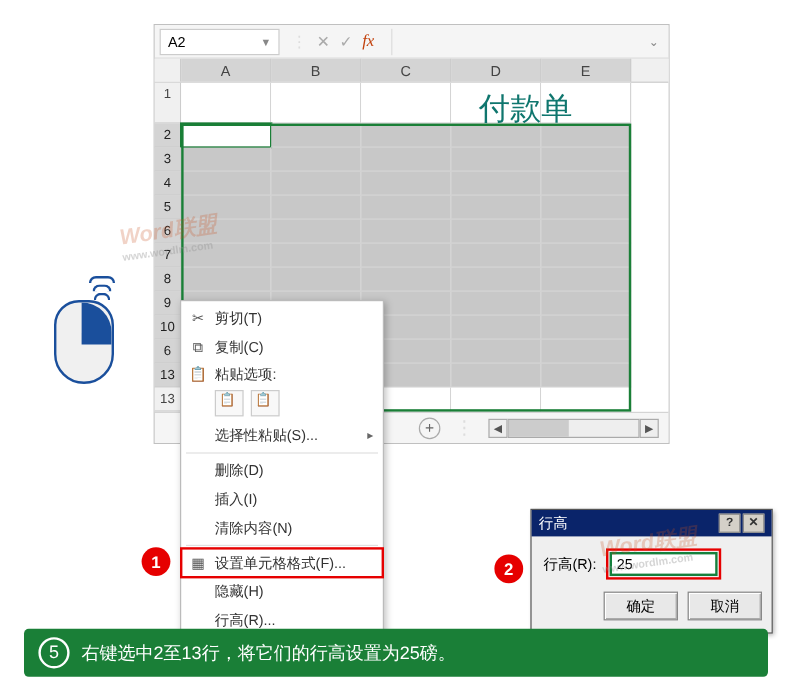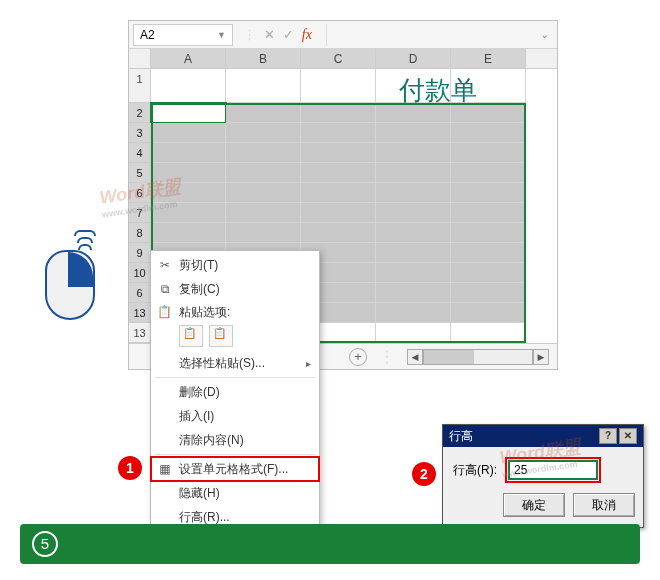--- a/index.html
+++ b/index.html
@@ -317,13 +317,14 @@
   <span>Word</span><span>联盟</span>
   <span class="wm-sub">www.wordlm.com</span>
 </div>
 <div class="watermark wm2">
   <span>Word</span><span>联盟</span>
   <span class="wm-sub">www.wordlm.com</span>
 </div>
 
 <div class="instruction-bar">
   <div class="step-num">5</div>
+  <div>右键选中2至13行，将它们的行高设置为25磅。</div>
 </div>
 
 </body></html>

